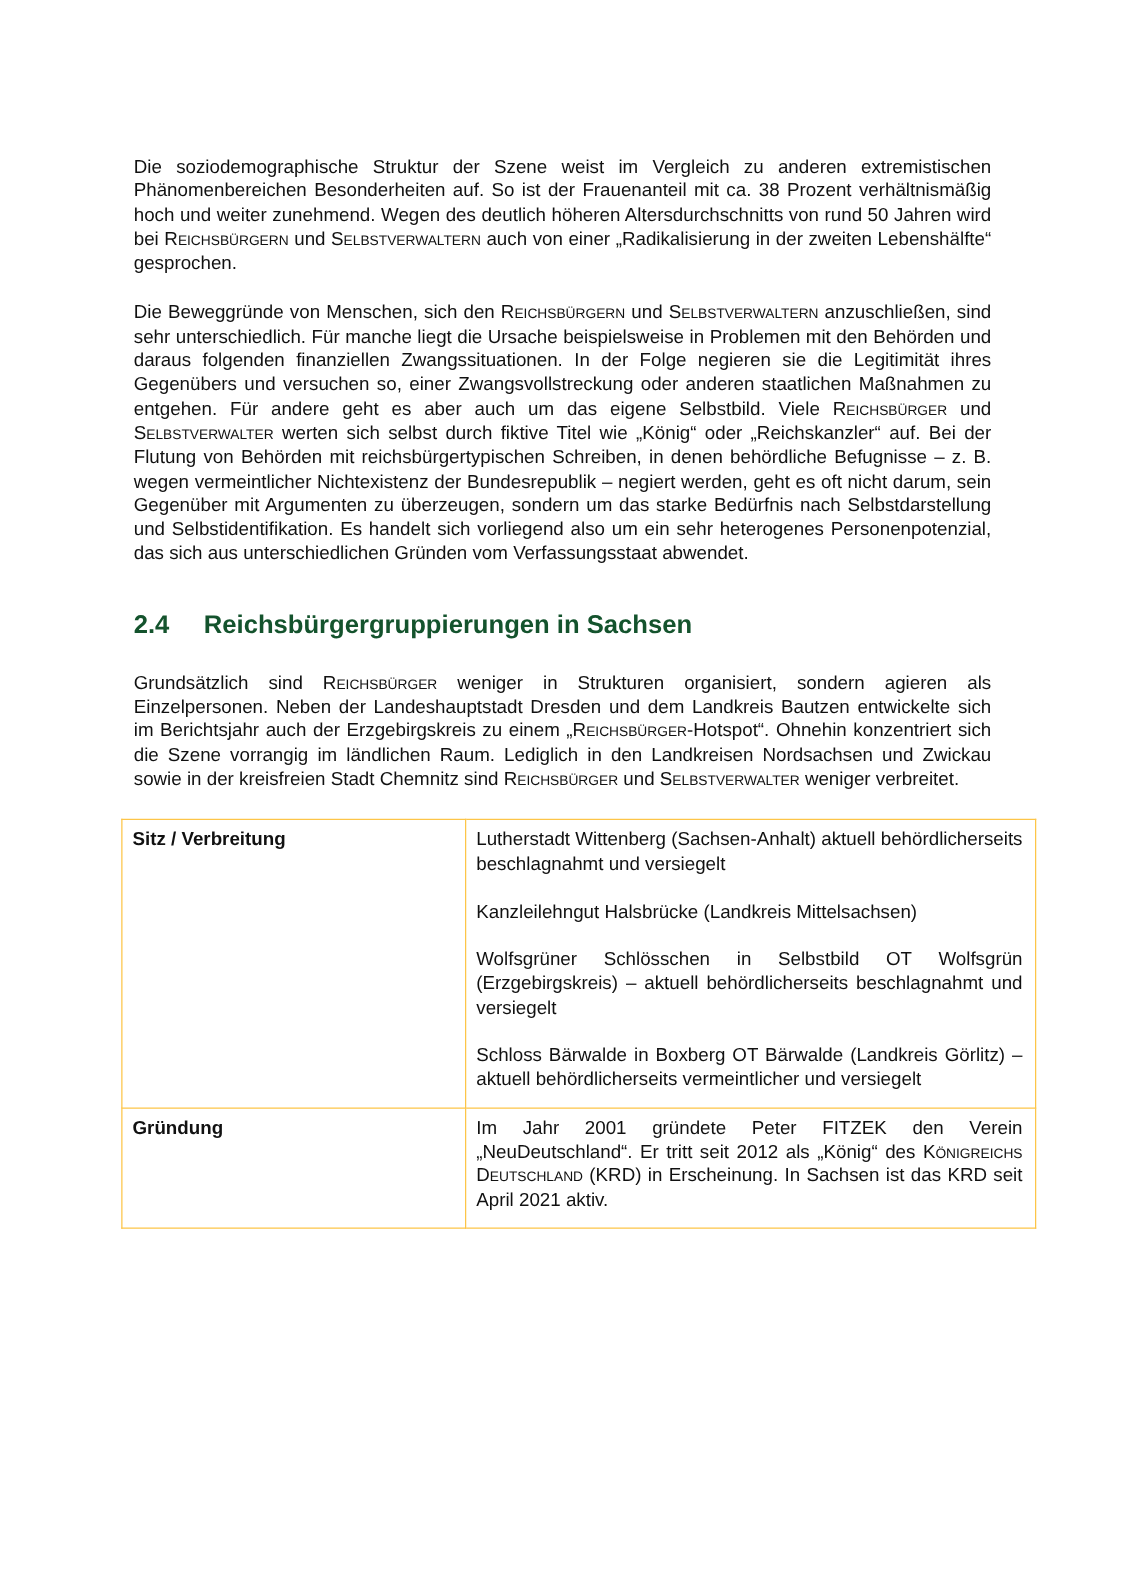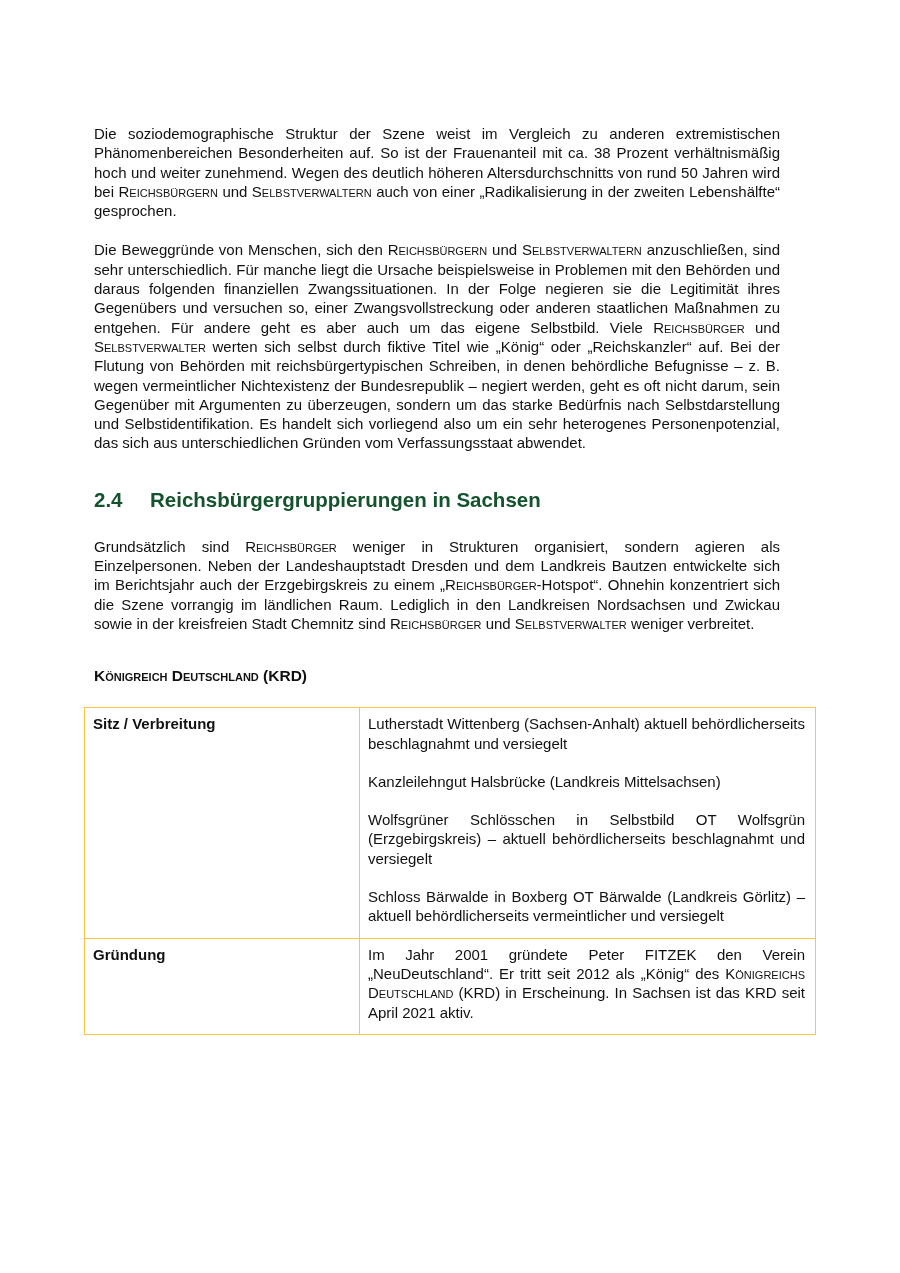--- a/index.html
+++ b/index.html
@@ -7,21 +7,21 @@
     position: relative;
     width: 900px;
     height: 1273px;
     background: #ffffff;
     font-family: "Liberation Sans", sans-serif;
     color: #111111;
     overflow: hidden;
   }
   .content {
     position: absolute;
-    left: 94px;
+    left: 107px;
     top: 124px;
     width: 686px;
   }
   p.body-par {
     font-size: 15px;
     line-height: 19.3px;
     text-align: justify;
     margin: 0 0 20px 0;
   }
   .sc { font-variant: small-caps; }
@@ -87,21 +87,20 @@
 
     <p class="body-par"><span>Die Beweggründe von Menschen, sich den </span><span class="sc">Reichsbürgern</span><span> und </span><span class="sc">Selbstverwaltern</span><span> anzuschließen, sind sehr unterschiedlich. Für manche liegt die Ursache beispielsweise in Problemen mit den Behörden und daraus folgenden finanziellen Zwangssituationen. In der Folge negieren sie die Legitimität ihres Gegenübers und versuchen so, einer Zwangsvollstreckung oder anderen staatlichen Maßnahmen zu entgehen. Für andere geht es aber auch um das eigene Selbstbild. Viele </span><span class="sc">Reichsbürger</span><span> und </span><span class="sc">Selbstverwalter</span><span> werten sich selbst durch fiktive Titel wie „König“ oder „Reichskanzler“ auf. Bei der Flutung von Behörden mit reichsbürgertypischen Schreiben, in denen behördliche Befugnisse – z. B. wegen vermeintlicher Nichtexistenz der Bundesrepublik – negiert werden, geht es oft nicht darum, sein Gegenüber mit Argumenten zu überzeugen, sondern um das starke Bedürfnis nach Selbstdarstellung und Selbstidentifikation. Es handelt sich vorliegend also um ein sehr heterogenes Personenpotenzial, das sich aus unterschiedlichen Gründen vom Verfassungsstaat abwendet.</span></p>
 
     <h2 class="section-heading">
       <span class="sec-num">2.4</span><span>Reichsbürgergruppierungen in Sachsen</span>
     </h2>
 
     <p class="body-par"><span>Grundsätzlich sind </span><span class="sc">Reichsbürger</span><span> weniger in Strukturen organisiert, sondern agieren als Einzelpersonen. Neben der Landeshauptstadt Dresden und dem Landkreis Bautzen entwickelte sich im Berichtsjahr auch der Erzgebirgskreis zu einem „</span><span class="sc">Reichsbürger</span><span>-Hotspot“. Ohnehin konzentriert sich die Szene vorrangig im ländlichen Raum. Lediglich in den Landkreisen Nordsachsen und Zwickau sowie in der kreisfreien Stadt Chemnitz sind </span><span class="sc">Reichsbürger</span><span> und </span><span class="sc">Selbstverwalter</span><span> weniger verbreitet.</span></p>
 
 
-    <h3 class="group-heading"><span class="sc">Königreich Deutschland</span><span> (KRD)</span></h3>
 
     <table class="info-table">
       <tbody>
         <tr>
           <td class="label-cell">Sitz / Verbreitung</td>
           <td class="value-cell">
             <p><span>Lutherstadt Wittenberg (Sachsen-Anhalt) aktuell behördlicherseits beschlagnahmt und versiegelt</span></p>
             <p><span>Kanzleilehngut Halsbrücke (Landkreis Mittelsachsen)</span></p>
             <p><span>Wolfsgrüner Schlösschen in Selbstbild OT Wolfsgrün (Erzgebirgskreis) – aktuell behördlicherseits beschlagnahmt und versiegelt</span></p>
             <p><span>Schloss Bärwalde in Boxberg OT Bärwalde (Landkreis Görlitz) – aktuell behördlicherseits vermeintlicher und versiegelt</span></p>

